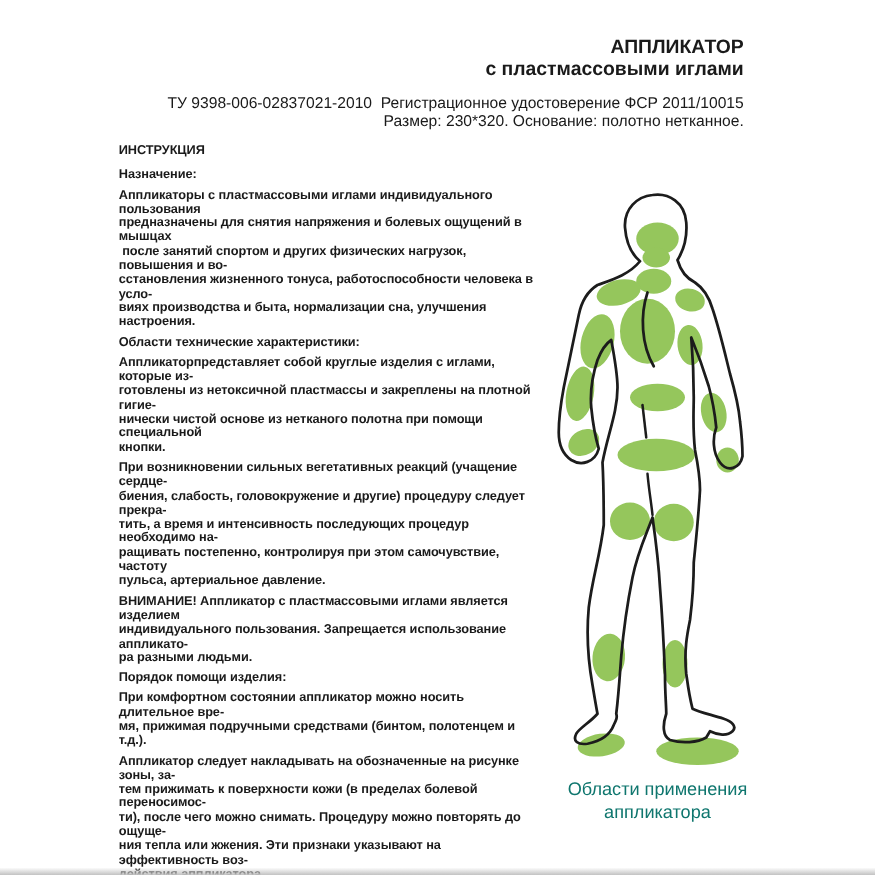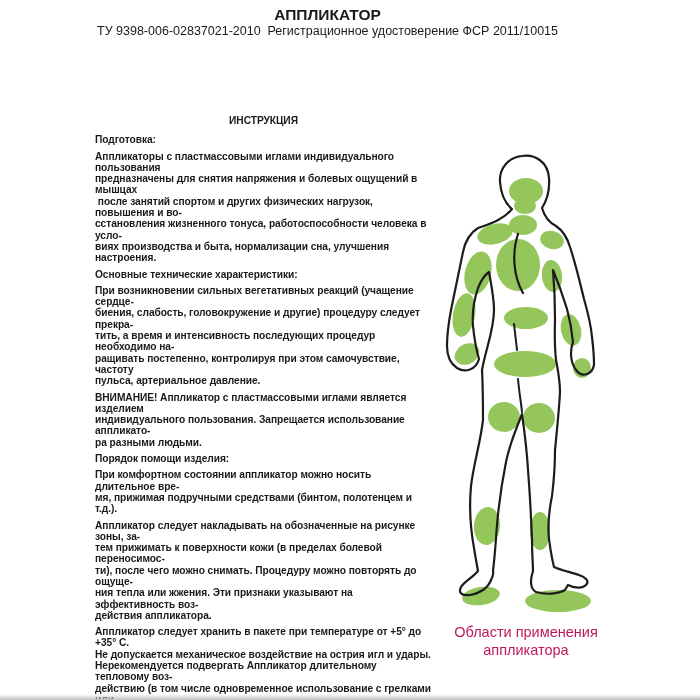--- a/index.html
+++ b/index.html
@@ -1,57 +1,63 @@
 <!DOCTYPE html>
 <html><head>
 <meta charset="utf-8">
 <style>
   html,body{margin:0;padding:0;}
   body{
     width:700px;height:700px;position:relative;overflow:hidden;
     background:#ffffff;color:#1a1a1a;
     font-family:"Liberation Sans","DejaVu Sans",sans-serif;
   }
-  .header{position:absolute;left:60px;top:6px;width:535px;text-align:center;}
+  .header{position:absolute;left:60px;top:29px;width:535px;text-align:right;}
   .title{font-weight:bold;font-size:15.5px;line-height:18px;}
-  .regline{font-size:12.5px;line-height:15px;white-space:pre-wrap;}
+  .regline{font-size:12.5px;line-height:15px;margin-top:10px;white-space:pre-wrap;}
   .sizeline{font-size:12.5px;line-height:15px;white-space:pre-wrap;}
 
   .col{position:absolute;left:95px;top:115px;width:345px;
        font-size:10.2px;line-height:11.3px;letter-spacing:-0.05px;}
-  .ih{text-align:center;font-weight:bold;margin:0 0 8px 0;white-space:pre-wrap;width:337px;}
+  .ih{text-align:left;font-weight:bold;margin:0 0 8px 0;white-space:pre-wrap;width:337px;}
   .blk{margin:0 0 5px 0;white-space:pre-wrap;width:337px;font-weight:bold;}
   .blk.h{font-weight:bold;}
 
   .figure-wrap{position:absolute;left:430px;top:130px;width:250px;height:500px;}
   .figure-wrap svg{display:block;width:250px;height:500px;}
   .caption{position:absolute;left:426px;top:623px;width:200px;text-align:center;
-           font-size:14.5px;line-height:18px;color:#be185d;white-space:pre-line;}
+           font-size:14.5px;line-height:18px;color:#0f766e;white-space:pre-line;}
   .bottom-shade{position:absolute;left:0;bottom:0;width:700px;height:6px;
                 background:linear-gradient(to bottom,rgba(255,255,255,0),#c2c2c2);}
 </style>
 </head>
 <body>
 
 <div class="header">
   <div class="title">
     <div>АППЛИКАТОР</div>
+    <div>с пластмассовыми иглами</div>
   </div>
   <div class="regline">ТУ 9398-006-02837021-2010  Регистрационное удостоверение ФСР 2011/10015</div>
+  <div class="sizeline">Размер: 230*320. Основание: полотно нетканное.</div>
 </div>
 
 <div class="col">
   <div class="ih"><span>ИНСТРУКЦИЯ</span><br></div>
-  <div class="blk h">Подготовка:</div>
+  <div class="blk h">Назначение:</div>
   <div class="blk">Аппликаторы с пластмассовыми иглами индивидуального пользования
 предназначены для снятия напряжения и болевых ощущений в мышцах
  после занятий спортом и других физических нагрузок, повышения и во-
 сстановления жизненного тонуса, работоспособности человека в усло-
 виях производства и быта, нормализации сна, улучшения настроения.</div>
-  <div class="blk h">Основные технические характеристики:</div>
+  <div class="blk h">Области технические характеристики:</div>
+  <div class="blk">Аппликаторпредставляет собой круглые изделия с иглами, которые из-
+готовлены из нетоксичной пластмассы и закреплены на плотной гигие-
+нически чистой основе из нетканого полотна при помощи специальной
+кнопки.</div>
   <div class="blk">При возникновении сильных вегетативных реакций (учащение сердце-
 биения, слабость, головокружение и другие) процедуру следует прекра-
 тить, а время и интенсивность последующих процедур необходимо на-
 ращивать постепенно, контролируя при этом самочувствие, частоту
 пульса, артериальное давление.</div>
   <div class="blk">ВНИМАНИЕ! Аппликатор с пластмассовыми иглами является изделием
 индивидуального пользования. Запрещается использование аппликато-
 ра разными людьми.</div>
   <div class="blk h">Порядок помощи изделия:</div>
   <div class="blk">При комфортном состоянии аппликатор можно носить длительное вре-

